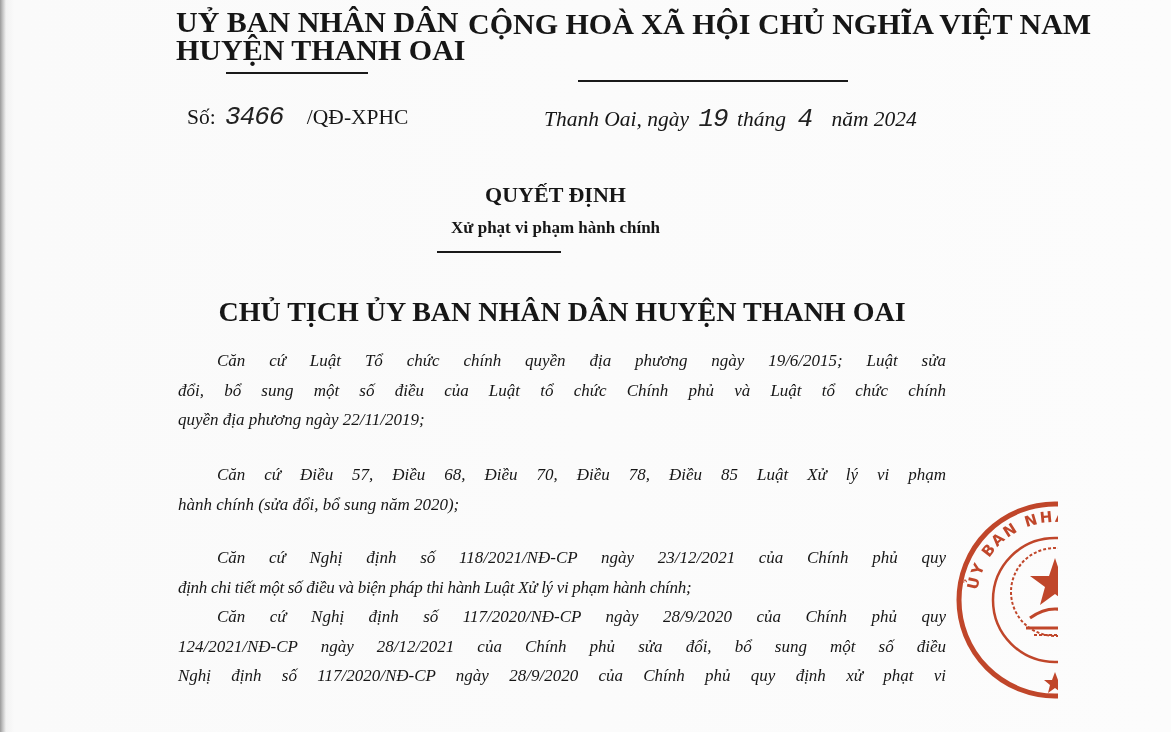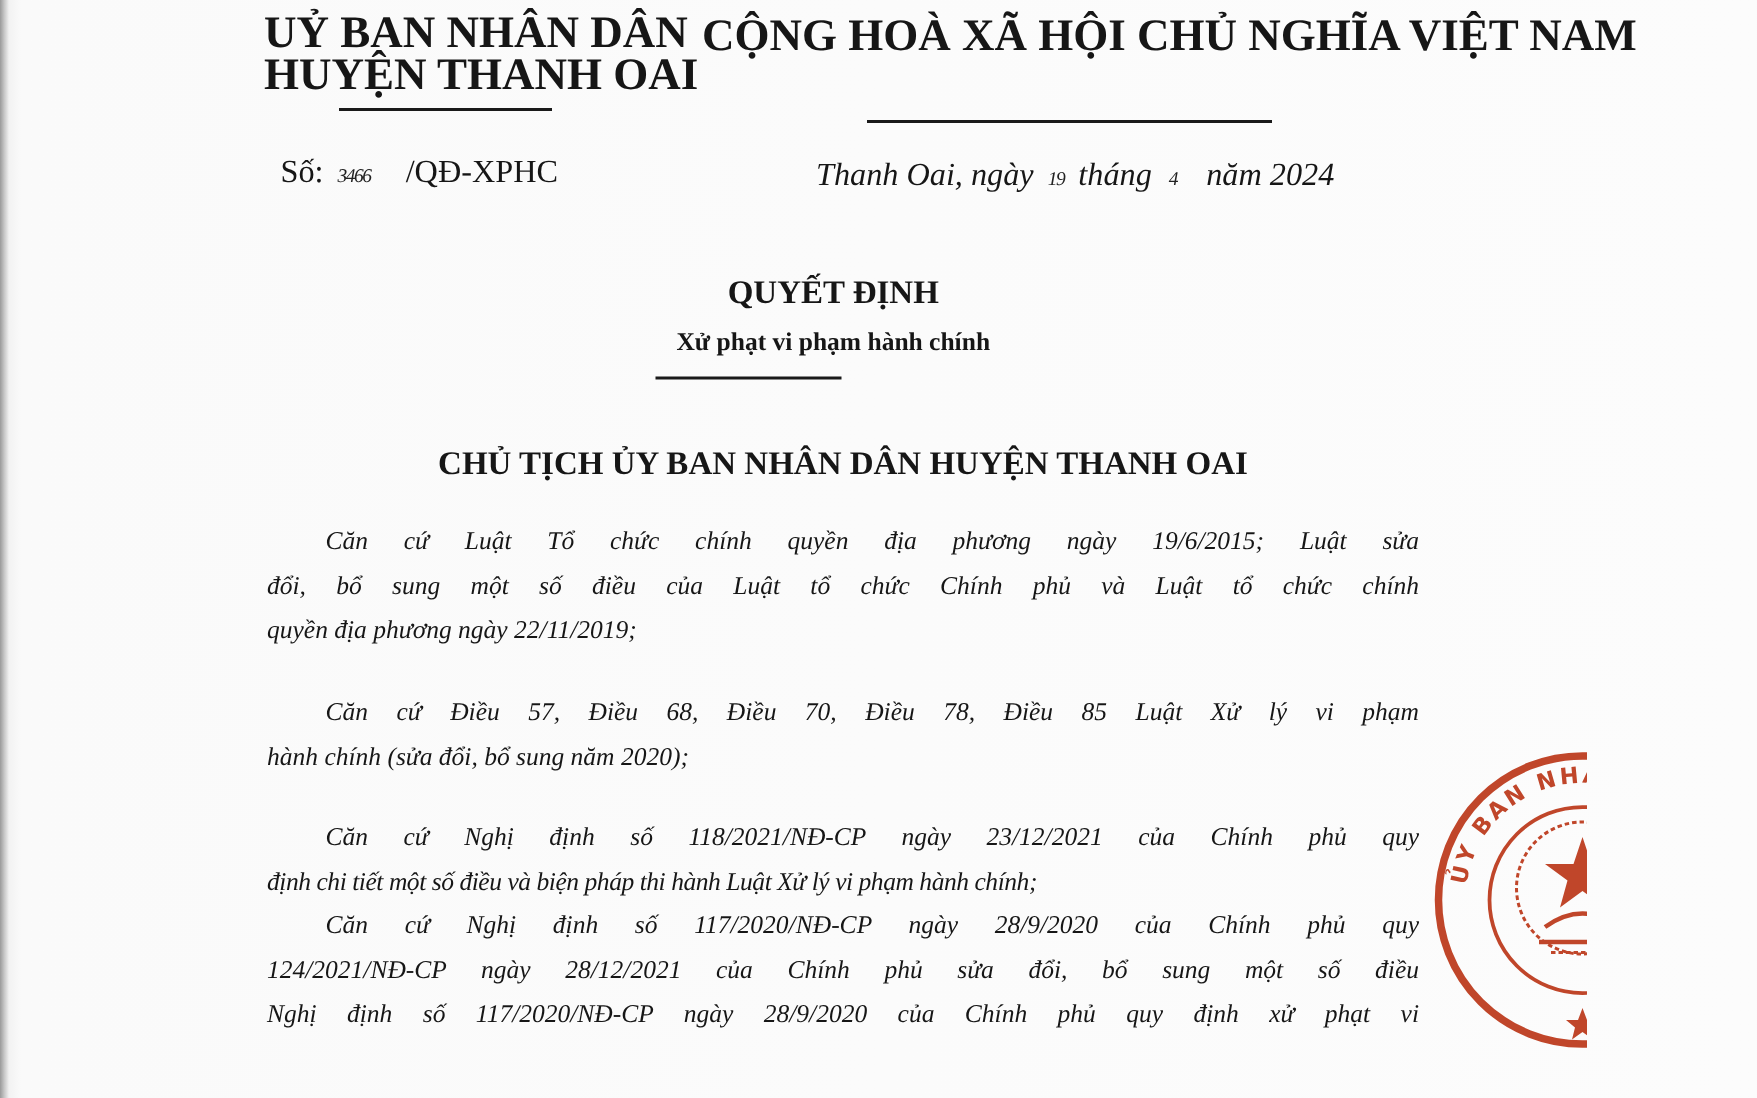--- a/index.html
+++ b/index.html
@@ -10,21 +10,21 @@
     color: #161616;
     position: relative;
   }
   .page {
     position: absolute; left: 0; top: 0; width: 1171px; height: 732px;
     background: linear-gradient(90deg, #9a9a9a 0px, #c9c9c9 3px, #f2f2f2 6px, #fafafa 14px, #fcfcfc 100%);
   }
   .abs { position: absolute; white-space: nowrap; }
   .bold { font-weight: bold; }
   .ital { font-style: italic; }
-  .hand { font-family: Liberation Serif, serif; font-style: italic; font-size: 13px; letter-spacing: -1px; color: #222; }
+  .hand { font-family: Liberation Mono, monospace; font-style: italic; font-size: 26px; letter-spacing: -1px; color: #222; }
   .rule { position: absolute; height: 1.6px; background: #1a1a1a; }
 
   .hdr-left { left: 176px; width: 268px; text-align: center; font-size: 30px; line-height: 24px; }
   .hdr-right { left: 468px; width: 490px; text-align: center; font-size: 22px; line-height: 24px; }
 
   .body-para { position: absolute; left: 178px; width: 768px; font-size: 17px; line-height: 29.5px; font-style: italic; text-align: justify; white-space: normal; font-family: Liberation Serif, serif; }
   .body-para .indent { display: inline-block; width: 39px; }
   .justify-line { text-align: justify; text-align-last: justify; }
 
   .stamp { position: absolute; left: 950px; top: 500px; width: 108px; height: 200px; overflow: hidden; }
@@ -52,21 +52,21 @@
     <span class="hand" style="margin:0 4px;">19</span>
     <span>tháng</span>
     <span class="hand" style="margin:0 14px 0 6px;">4</span>
     <span>năm 2024</span>
   </div>
 
   <div class="abs bold" style="left:300px; width:511px; top:182px; text-align:center; font-size:22px;">QUYẾT ĐỊNH</div>
   <div class="abs bold" style="left:300px; width:511px; top:218px; text-align:center; font-size:17px;">Xử phạt vi phạm hành chính</div>
   <div class="rule" style="left:437px; top:251px; width:124px;"></div>
 
-  <div class="abs bold" style="left:178px; width:768px; top:296px; text-align:center; font-size:22px;">CHỦ TỊCH ỦY BAN NHÂN DÂN HUYỆN THANH OAI</div>
+  <div class="abs bold" style="left:178px; width:768px; top:296px; text-align:center; font-size:28px;">CHỦ TỊCH ỦY BAN NHÂN DÂN HUYỆN THANH OAI</div>
 
   <div class="body-para" style="top:346px;">
     <div class="justify-line"><span class="indent"></span><span>Căn cứ Luật Tổ chức chính quyền địa phương ngày 19/6/2015; Luật sửa</span></div>
     <div class="justify-line">đổi, bổ sung một số điều của Luật tổ chức Chính phủ và Luật tổ chức chính</div>
     <div>quyền địa phương ngày 22/11/2019;</div>
   </div>
 
   <div class="body-para" style="top:460px;">
     <div class="justify-line"><span class="indent"></span><span>Căn cứ Điều 57, Điều 68, Điều 70, Điều 78, Điều 85 Luật Xử lý vi phạm</span></div>
     <div>hành chính (sửa đổi, bổ sung năm 2020);</div>

